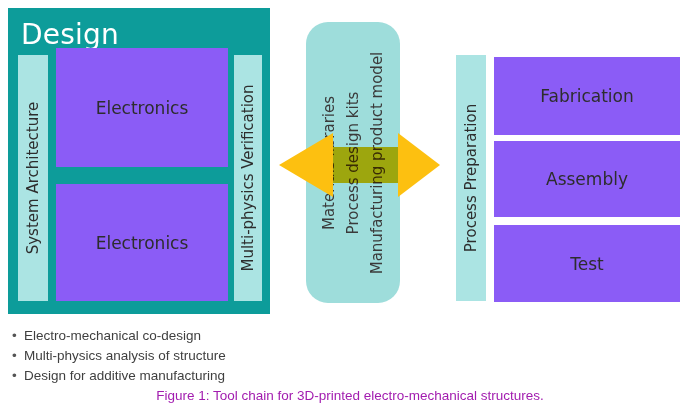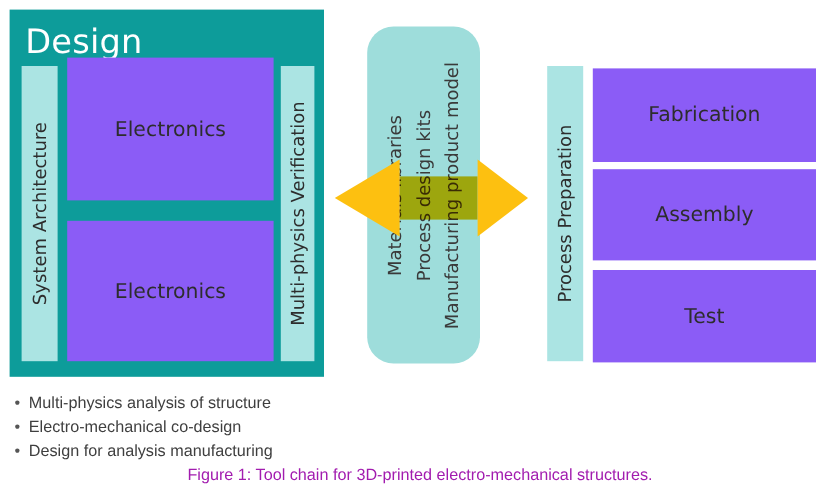--- a/index.html
+++ b/index.html
@@ -89,20 +89,20 @@
     <span>Fabrication</span>
   </div>
   <div class="subbox" style="left:494px;top:141px;width:186px;height:76px;">
     <span>Assembly</span>
   </div>
   <div class="subbox" style="left:494px;top:225px;width:186px;height:77px;">
     <span>Test</span>
   </div>
 
   <ul class="bullets" style="left:10px;top:326px;width:320px;">
+    <li>Electro-mechanical co-design</li>
     <li>Multi-physics analysis of structure</li>
-    <li>Electro-mechanical co-design</li>
-    <li>Design for analysis manufacturing</li>
+    <li>Design for additive manufacturing</li>
   </ul>
 
   <div id="caption">Figure 1: Tool chain for 3D-printed electro-mechanical structures.</div>
 
 </div>
 
 </body></html>

